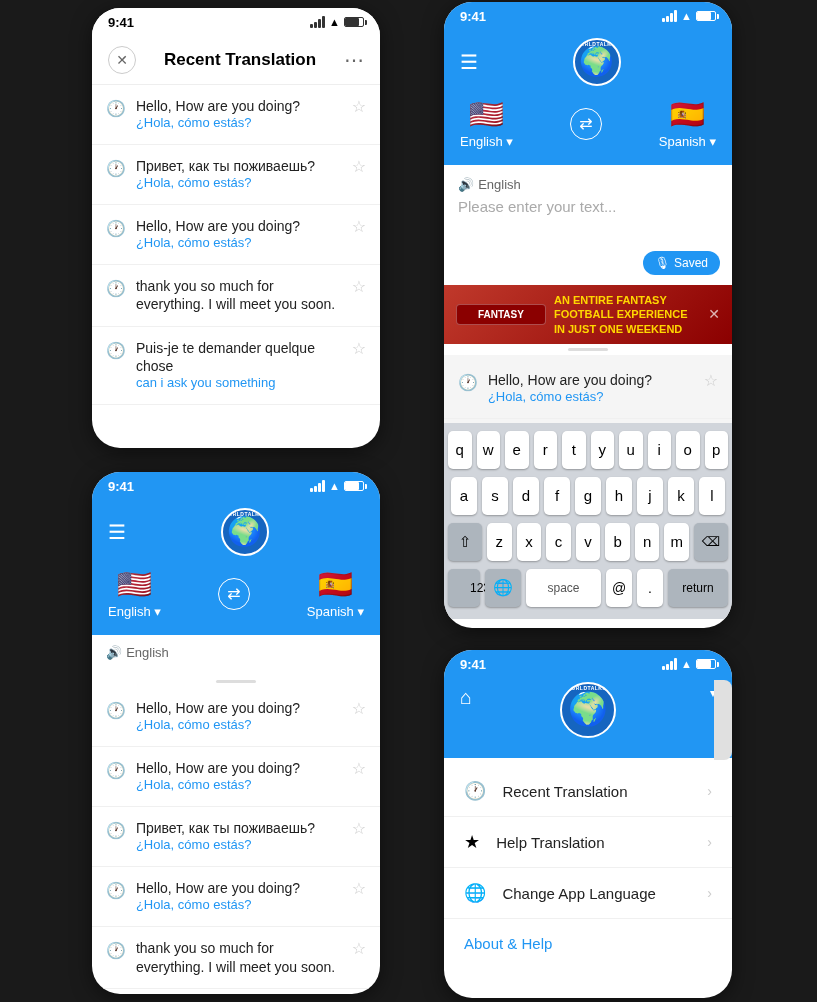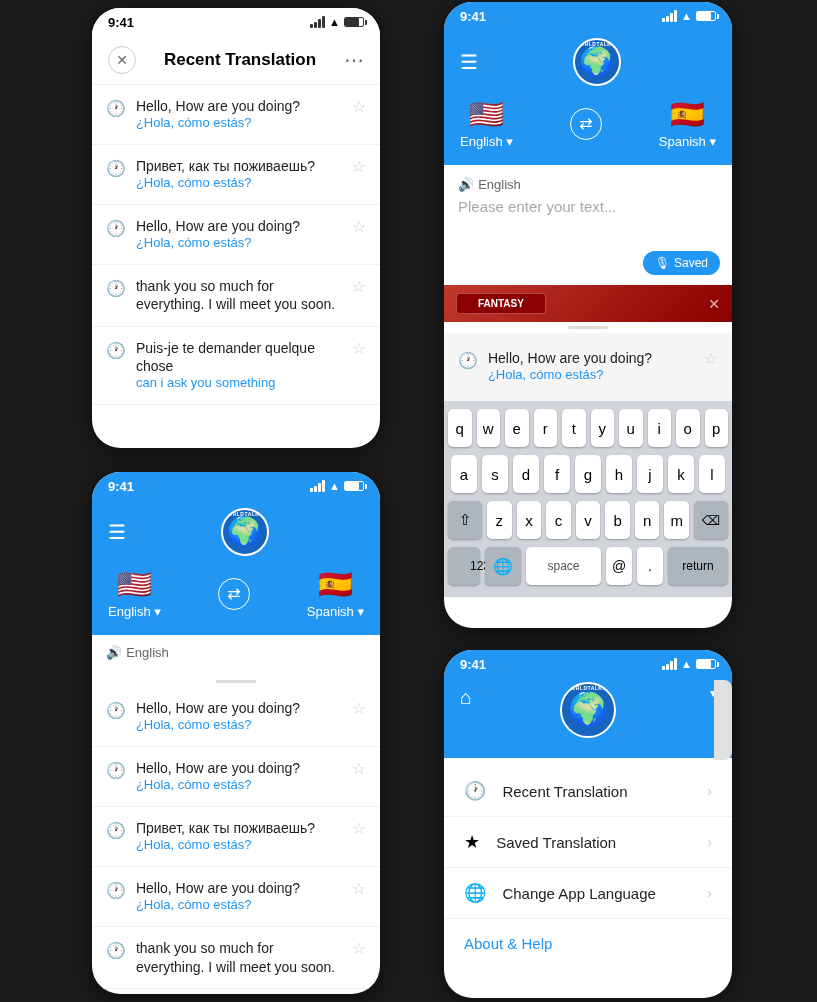--- a/index.html
+++ b/index.html
@@ -573,20 +573,23 @@
     <div class="speak-btn">
       <span>🎙</span>
       <span>Saved</span>
     </div>
   </div>
 
   <div class="ad-banner">
     <div class="ad-logo">
       <span>FANTASY</span>
     </div>
+    <div class="ad-text">
+      <span>AN ENTIRE FANTASY </span><span style="color:#FFD700;font-weight:800;">FOOTBALL EXPERIENCE</span><span> IN JUST ONE WEEKEND</span>
+    </div>
     <span class="ad-close">✕</span>
   </div>
 
   <div class="scroll-indicator">
     <div class="scroll-dot"></div>
   </div>
 
   <div class="translation-result-area">
     <div class="translation-item">
       <span class="trans-icon">🕐</span>
@@ -675,21 +678,21 @@
   </div>
 
   <div class="menu-items-list">
     <div class="menu-item">
       <span class="menu-item-icon">🕐</span>
       <span class="menu-item-label">Recent Translation</span>
       <span class="menu-item-arrow">›</span>
     </div>
     <div class="menu-item">
       <span class="menu-item-icon star">★</span>
-      <span class="menu-item-label">Saved Translation</span>
+      <span class="menu-item-label">Help Translation</span>
       <span class="menu-item-arrow">›</span>
     </div>
     <div class="menu-item">
       <span class="menu-item-icon globe">🌐</span>
       <span class="menu-item-label">Change App Language</span>
       <span class="menu-item-arrow">›</span>
     </div>
     <div class="about-help-link">About &amp; Help</div>
   </div>
 

